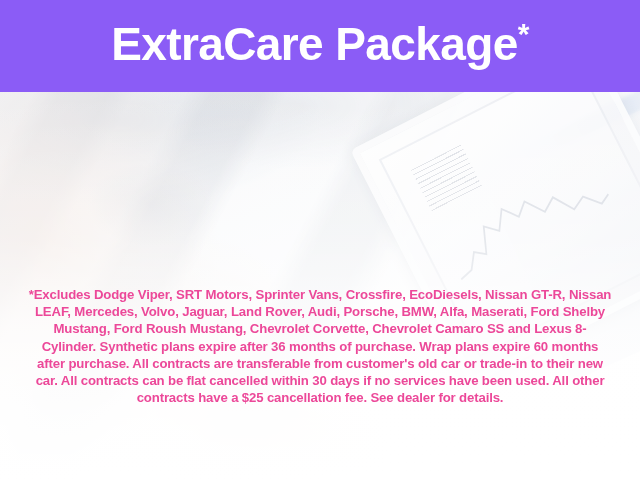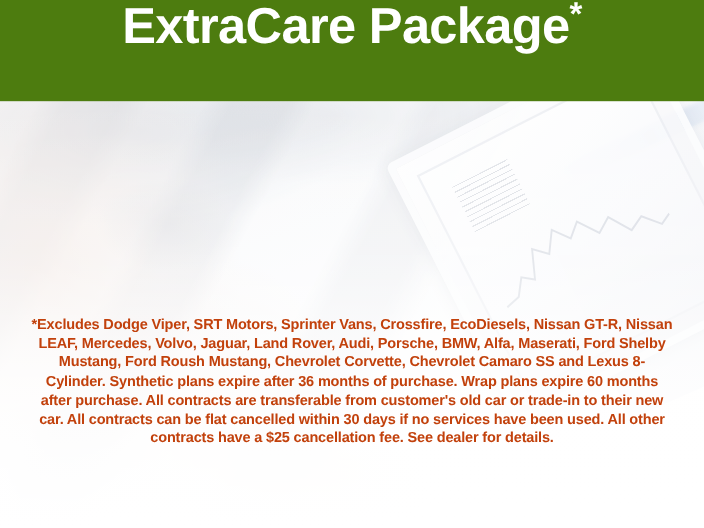--- a/index.html
+++ b/index.html
@@ -140,23 +140,23 @@
     background: rgba(255,255,255,0.42);
   }
 
   
   .header-band {
     position: absolute;
     left: 0;
     top: 0;
     width: 640px;
     height: 92px;
-    background: #4d7c0f;
+    background: #8b5cf6;
     display: flex;
-    align-items: flex-start;
+    align-items: center;
     justify-content: center;
     box-sizing: border-box;
     padding-bottom: 4px;
   }
   .header-title {
     color: #ffffff;
     font-size: 46px;
     font-weight: bold;
     letter-spacing: -0.6px;
     line-height: 1;
@@ -190,21 +190,21 @@
     margin-right: 4px;
   }
 
   
   .fineprint {
     position: absolute;
     left: 28px;
     top: 286px;
     width: 584px;
     text-align: center;
-    color: #c2410c;
+    color: #ec4899;
     font-size: 13.2px;
     font-weight: bold;
     line-height: 17.2px;
     letter-spacing: -0.15px;
   }
 </style>
 </head>
 <body>
 
 <div id="ad">

